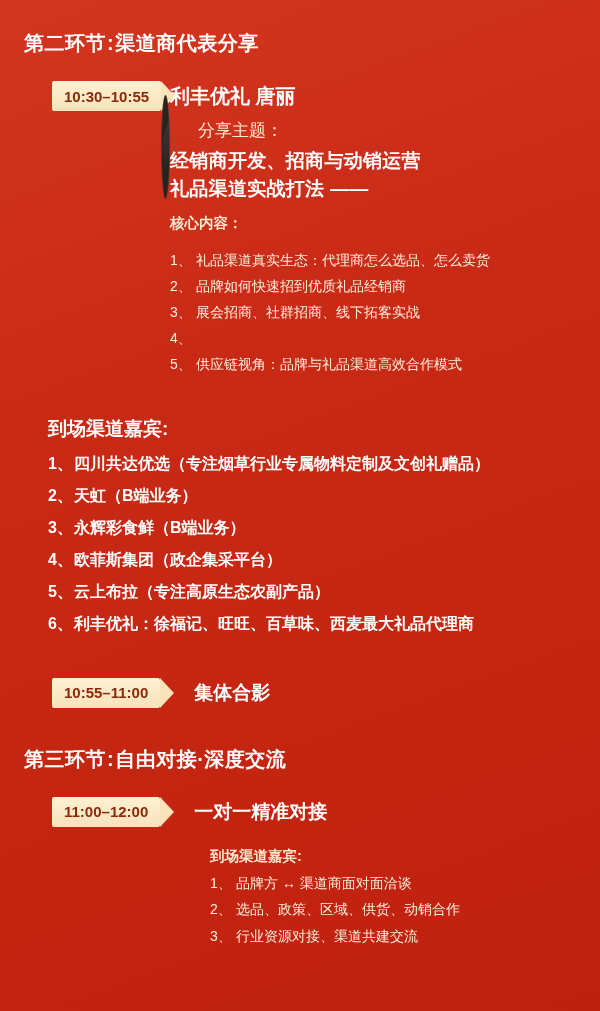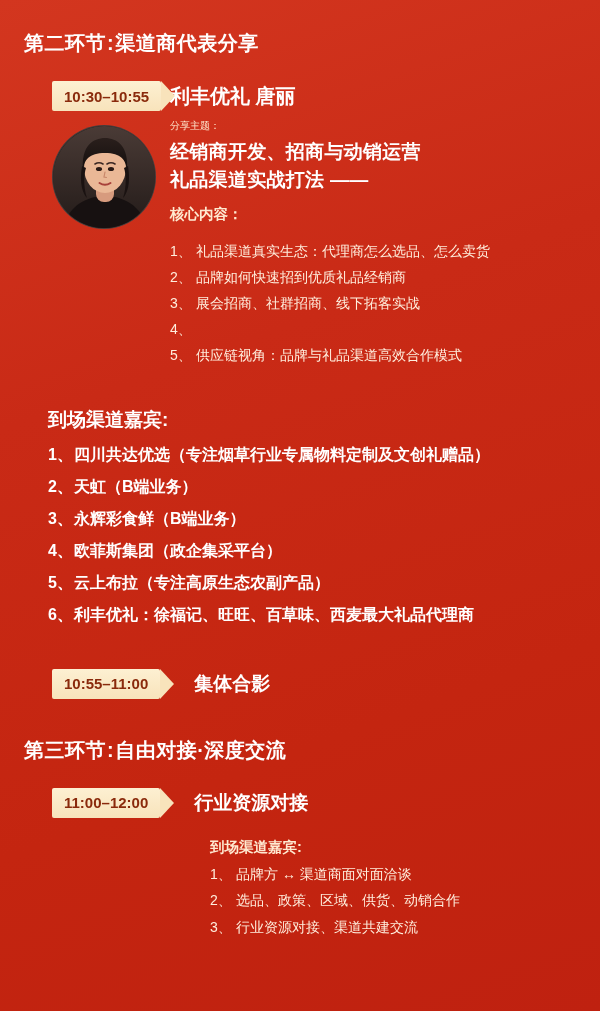--- a/index.html
+++ b/index.html
@@ -63,21 +63,21 @@
 
   
   .speaker-row {
     display: flex;
     align-items: flex-start;
   }
   .left-col {
     width: 146px;
     flex: 0 0 146px;
     display: flex;
-    flex-direction: column;
+    flex-direction: row;
     align-items: flex-start;
     padding-left: 28px;
   }
   .avatar {
     width: 104px;
     height: 104px;
     border-radius: 50%;
     overflow: hidden;
     margin-top: 14px;
     position: relative;
@@ -90,23 +90,24 @@
     flex: 1 1 auto;
     padding-top: 2px;
   }
   .speaker-name {
     font-size: 20px;
     font-weight: bold;
     color: #ffffff;
     margin-bottom: 9px;
   }
   .sub-label {
-    font-size: 10px;
+    font-size: 17px;
     color: #ffe9d0;
     margin-bottom: 5px;
+    margin-left: 28px;
   }
   .topic-line {
     font-size: 19px;
     font-weight: bold;
     color: #ffffff;
     line-height: 1.45;
     letter-spacing: 0.3px;
   }
   .core-label {
     font-size: 14.5px;
@@ -329,21 +330,21 @@
   </div>
 
   <div class="sp-24"></div>
 
   <div class="pill-row">
     <div class="pill-wrap">
       <div class="time-pill">
         <span>11:00–12:00</span>
       </div>
     </div>
-    <div class="pill-text">行业资源对接</div>
+    <div class="pill-text">一对一精准对接</div>
   </div>
 
   <div class="sp-20"></div>
 
   <div class="tail-block">
     <div class="tail-label">到场渠道嘉宾:</div>
     <ul class="tail-list">
       <li>
         <span class="num">1、</span>
         <span>品牌方 ↔ 渠道商面对面洽谈</span>

